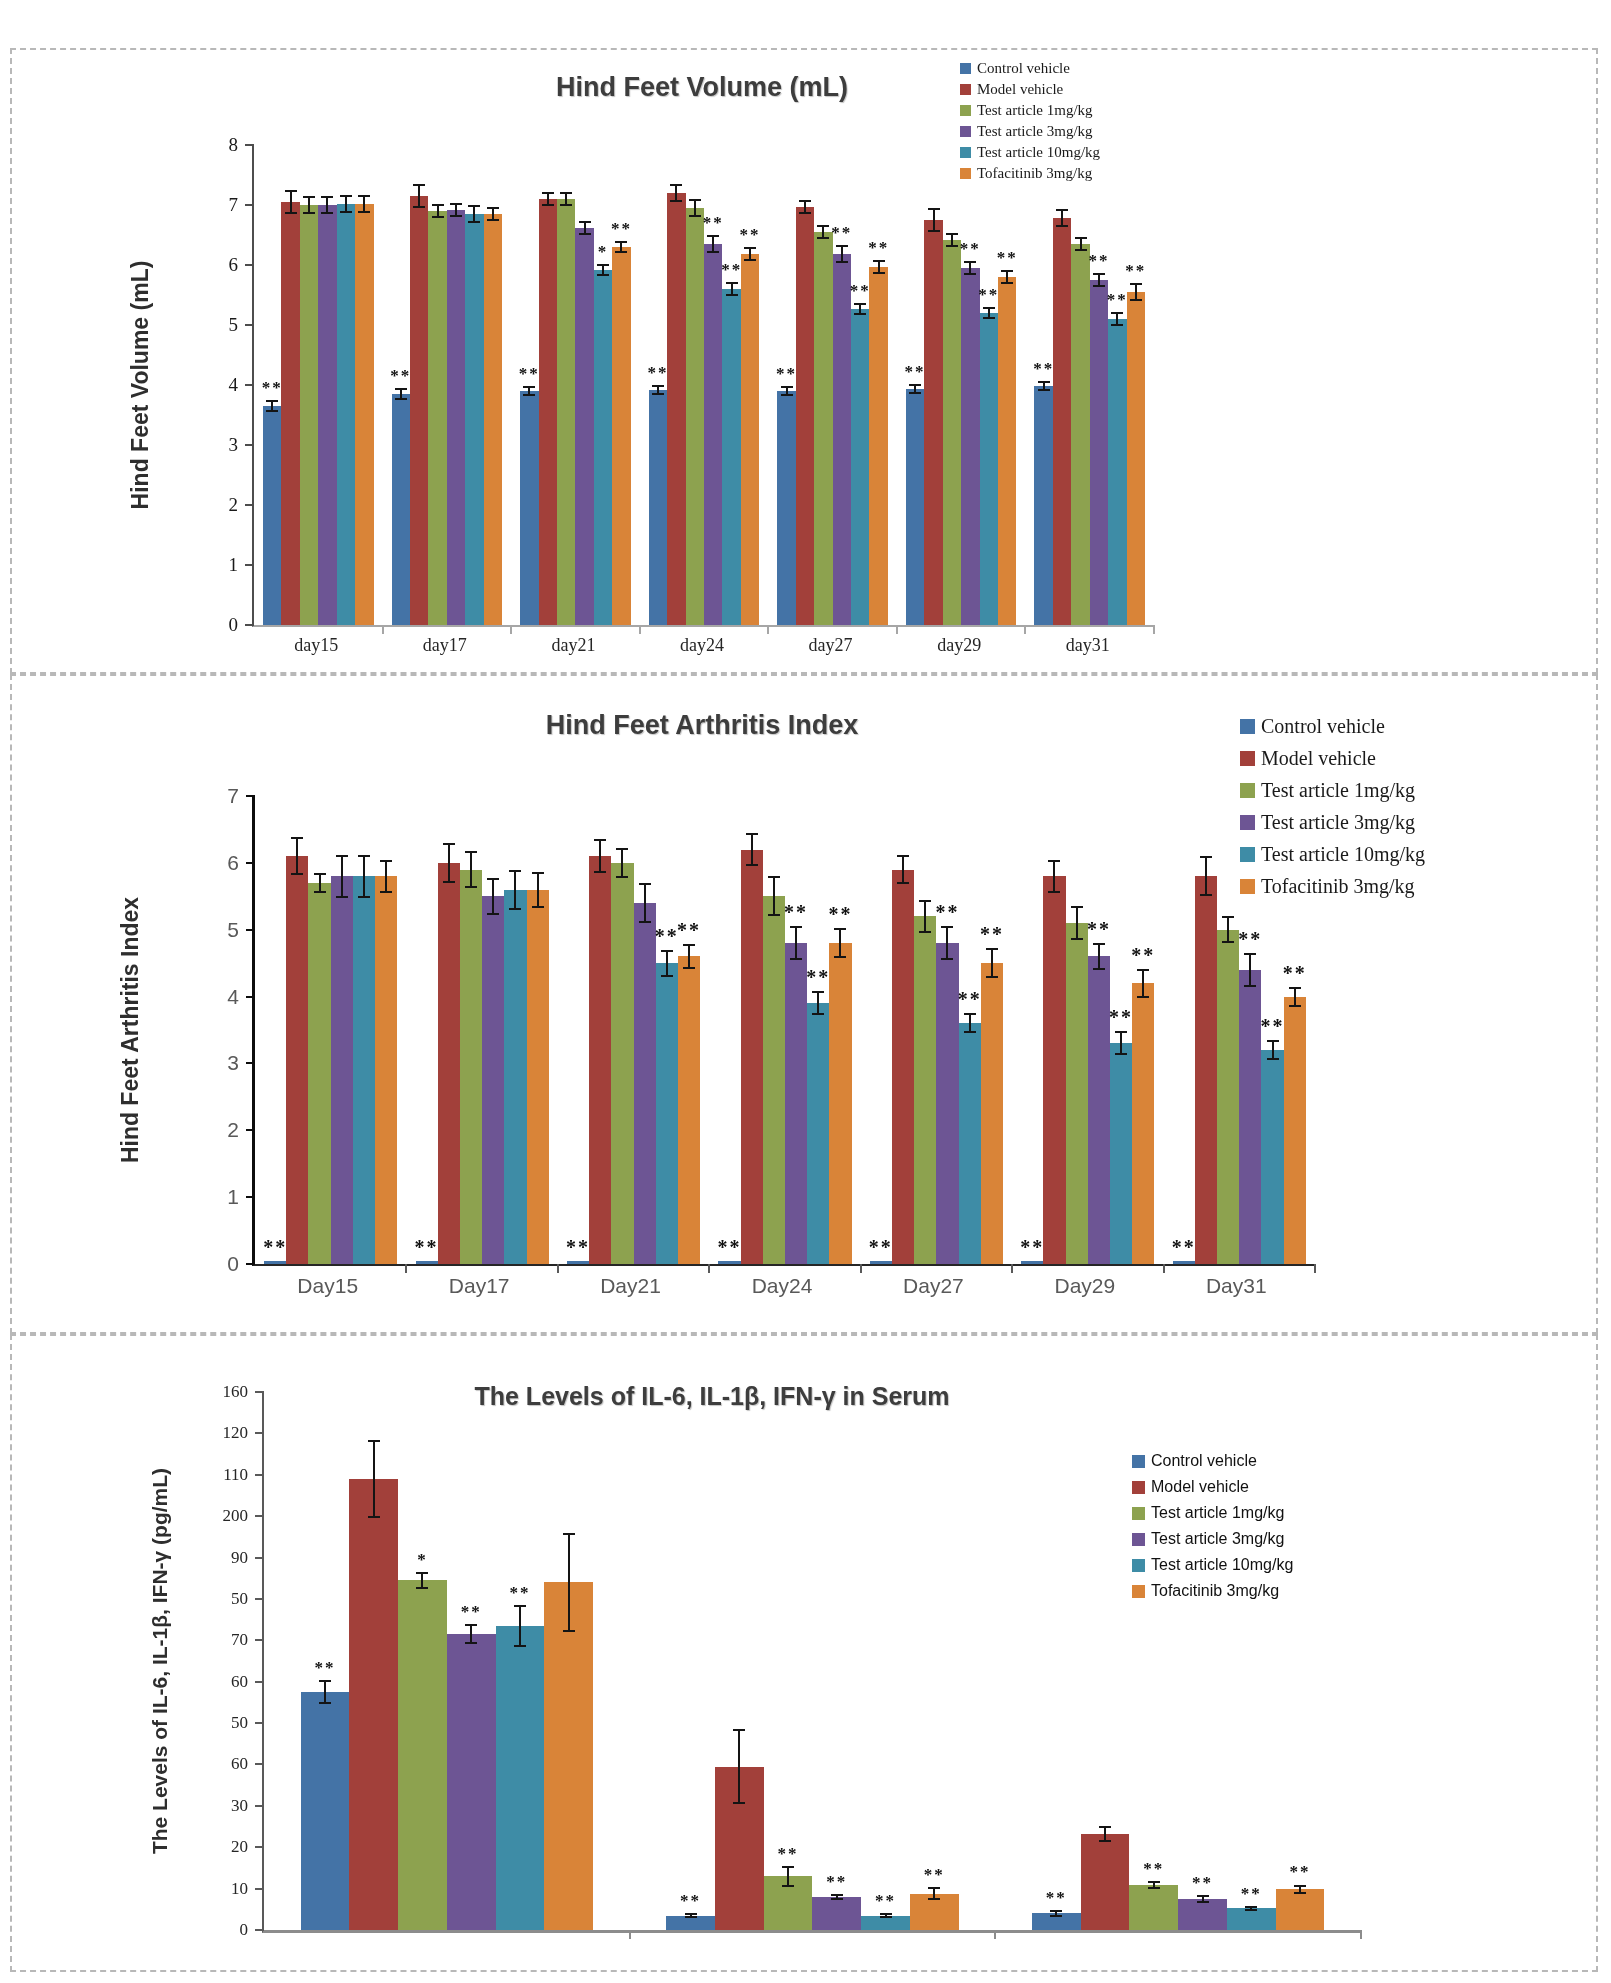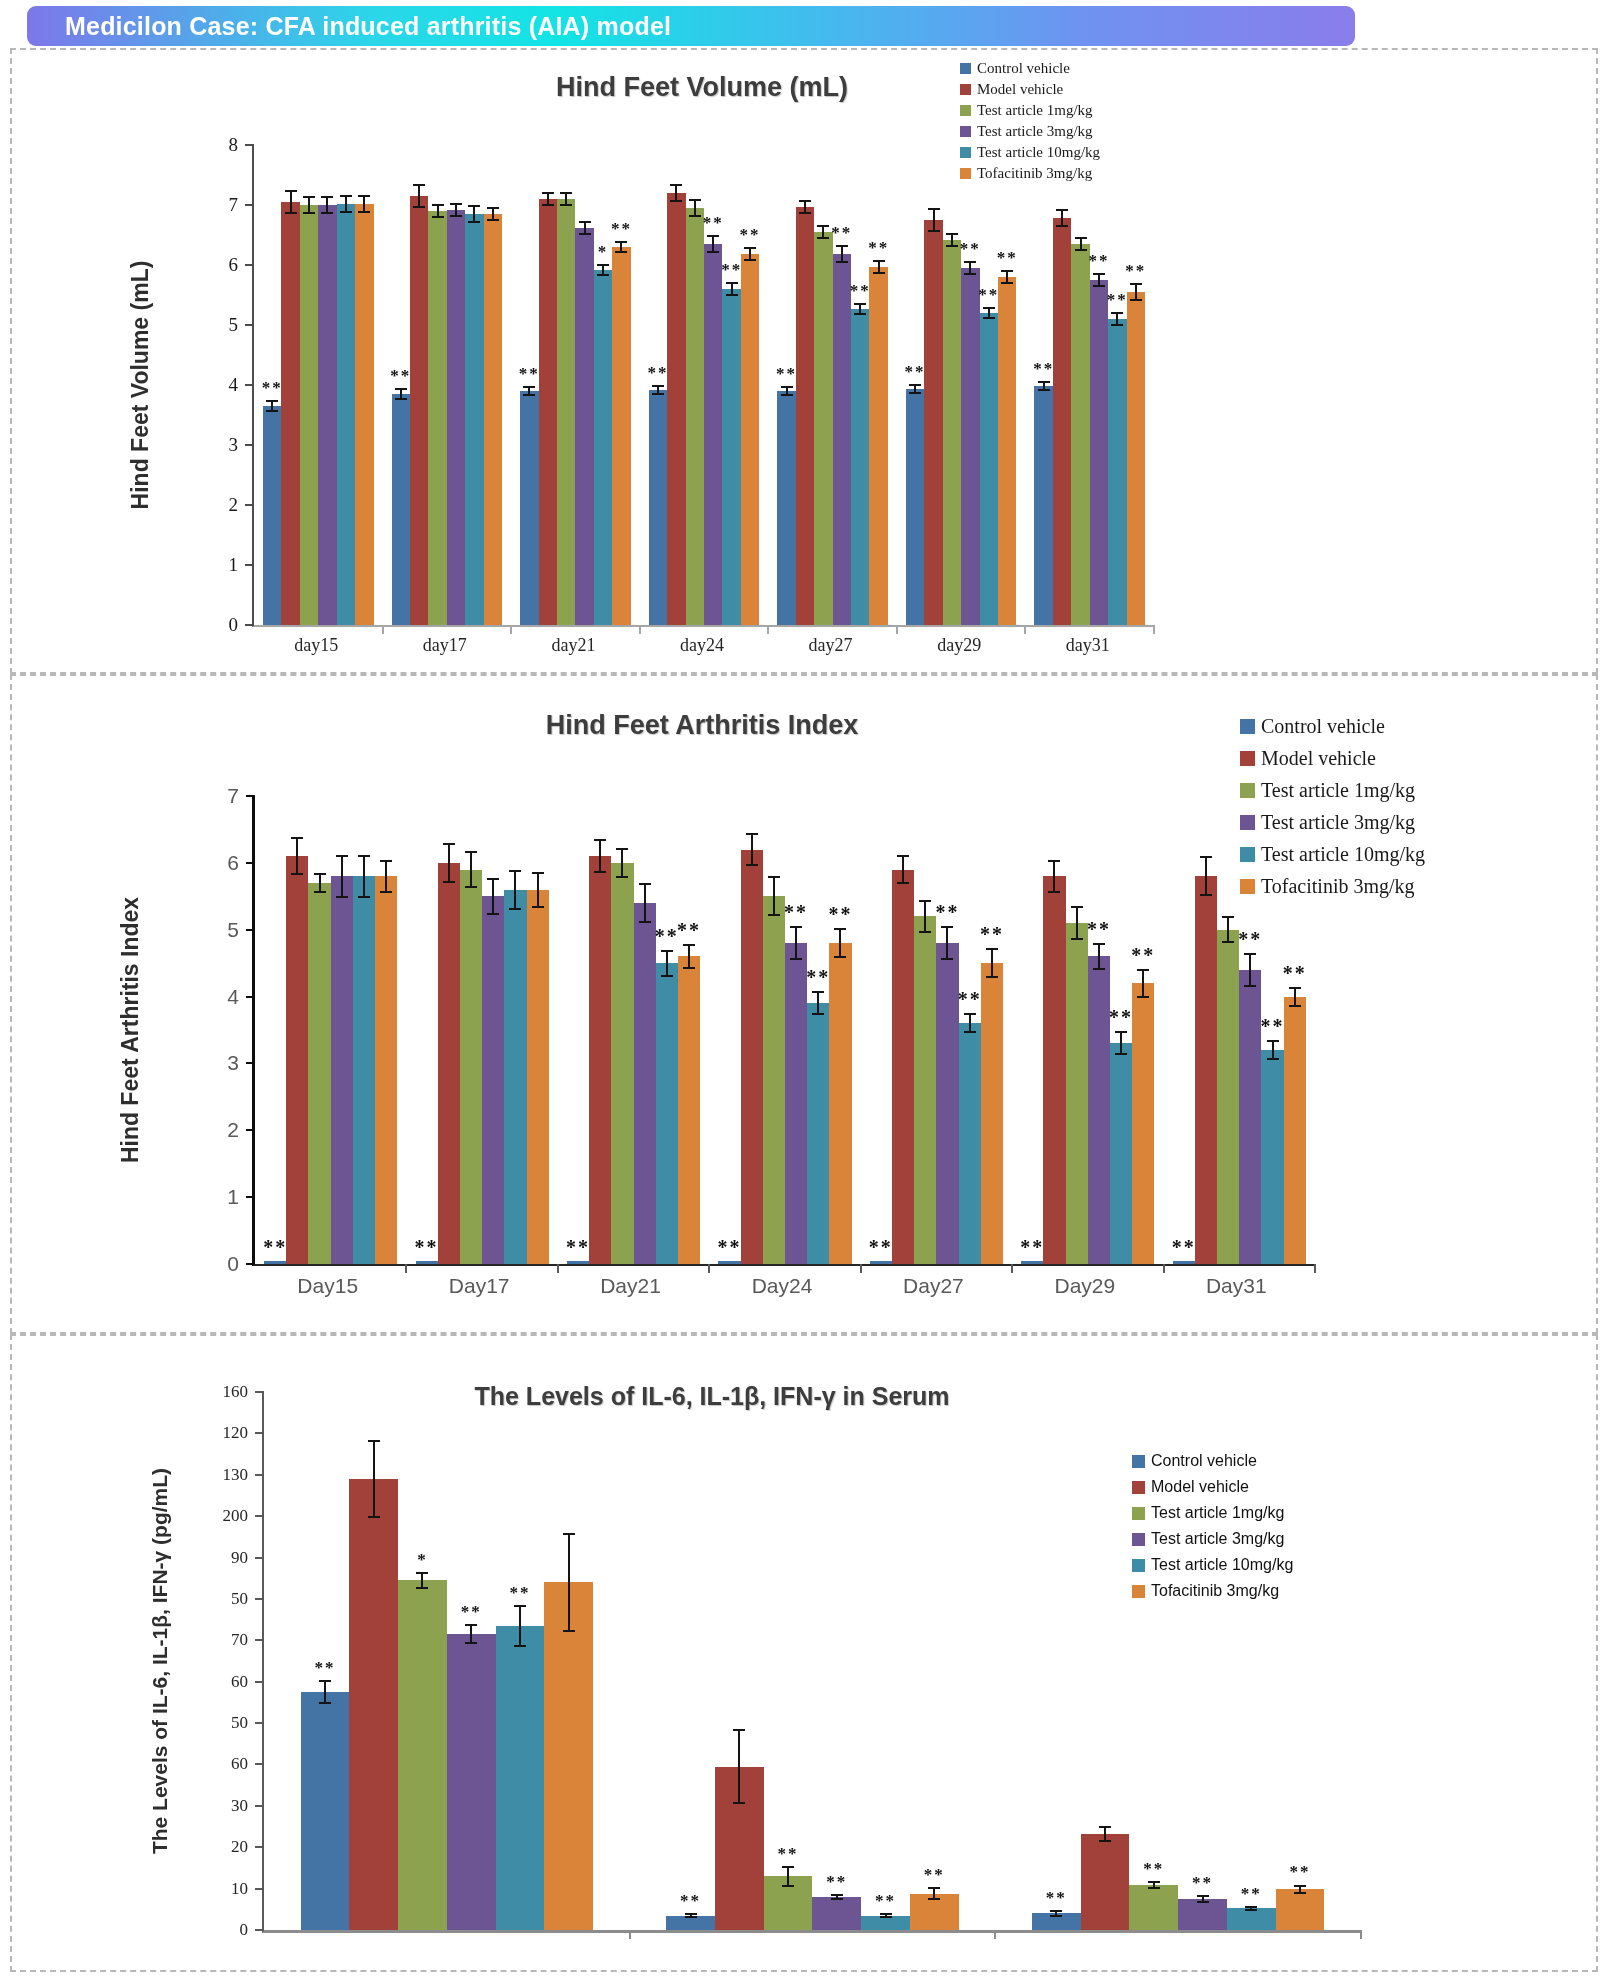--- a/index.html
+++ b/index.html
@@ -72,21 +72,20 @@
   .lg2 .lrow{height:26px;font-family:"Liberation Sans",sans-serif;font-size:16px;color:#111;}
   .sw{display:inline-block;margin-right:6px;}
   .lg0 .sw{width:11px;height:11px;}
   .lg1 .sw{width:15px;height:15px;}
   .lg2 .sw{width:13px;height:13px;}
 </style>
 </head>
 <body>
 
 <div class="page">
-  <div class="banner">Medicilon Case: CFA induced arthritis (AIA) model</div>
 
   <section class="panel" id="panel0">
     <h2 class="ctitle t0">Hind Feet Volume (mL)</h2>
     <div class="ylab y0">Hind Feet Volume (mL)</div>
     <div class="legend lg0">
         <div class="lrow">
           <span class="sw" style="background: rgb(68, 115, 166);"></span>
           <span>Control vehicle</span>
         </div>
         <div class="lrow">
@@ -675,21 +674,21 @@
         <div class="ytick" style="bottom: calc(46.1538% - 11px);">60</div>
         <div class="ymark" style="bottom: calc(46.1538% - 1px);"></div>
         <div class="ytick" style="bottom: calc(53.8462% - 11px);">70</div>
         <div class="ymark" style="bottom: calc(53.8462% - 1px);"></div>
         <div class="ytick" style="bottom: calc(61.5385% - 11px);">50</div>
         <div class="ymark" style="bottom: calc(61.5385% - 1px);"></div>
         <div class="ytick" style="bottom: calc(69.2308% - 11px);">90</div>
         <div class="ymark" style="bottom: calc(69.2308% - 1px);"></div>
         <div class="ytick" style="bottom: calc(76.9231% - 11px);">200</div>
         <div class="ymark" style="bottom: calc(76.9231% - 1px);"></div>
-        <div class="ytick" style="bottom: calc(84.6154% - 11px);">130</div>
+        <div class="ytick" style="bottom: calc(84.6154% - 11px);">110</div>
         <div class="ymark" style="bottom: calc(84.6154% - 1px);"></div>
         <div class="ytick" style="bottom: calc(92.3077% - 11px);">120</div>
         <div class="ymark" style="bottom: calc(92.3077% - 1px);"></div>
         <div class="ytick" style="bottom: calc(100% - 11px);">160</div>
         <div class="ymark" style="bottom: calc(100% - 1px);"></div>
         <div class="groups">
           <div class="group">
             <div class="bars">
               <div class="slot">
                 <div class="bar" style="height: 44.2308%; background: rgb(68, 115, 166);"></div>

